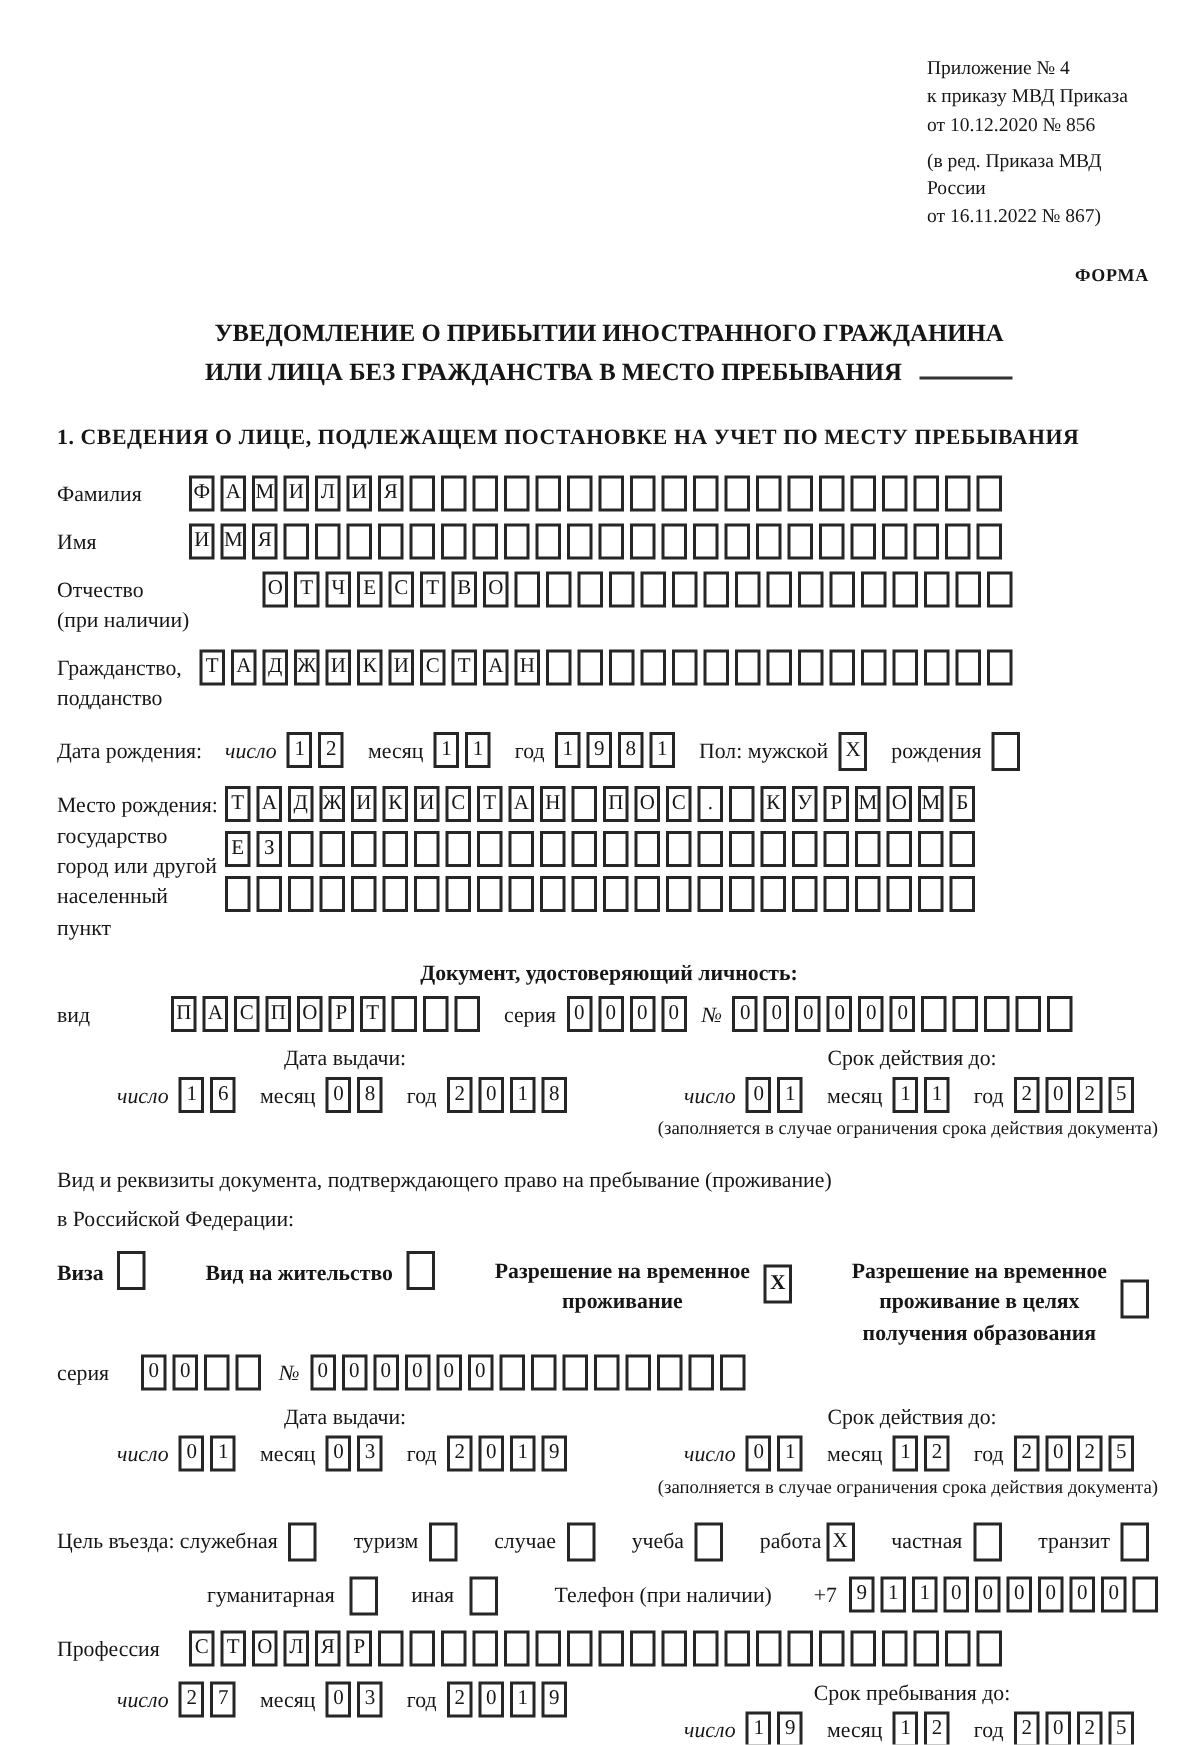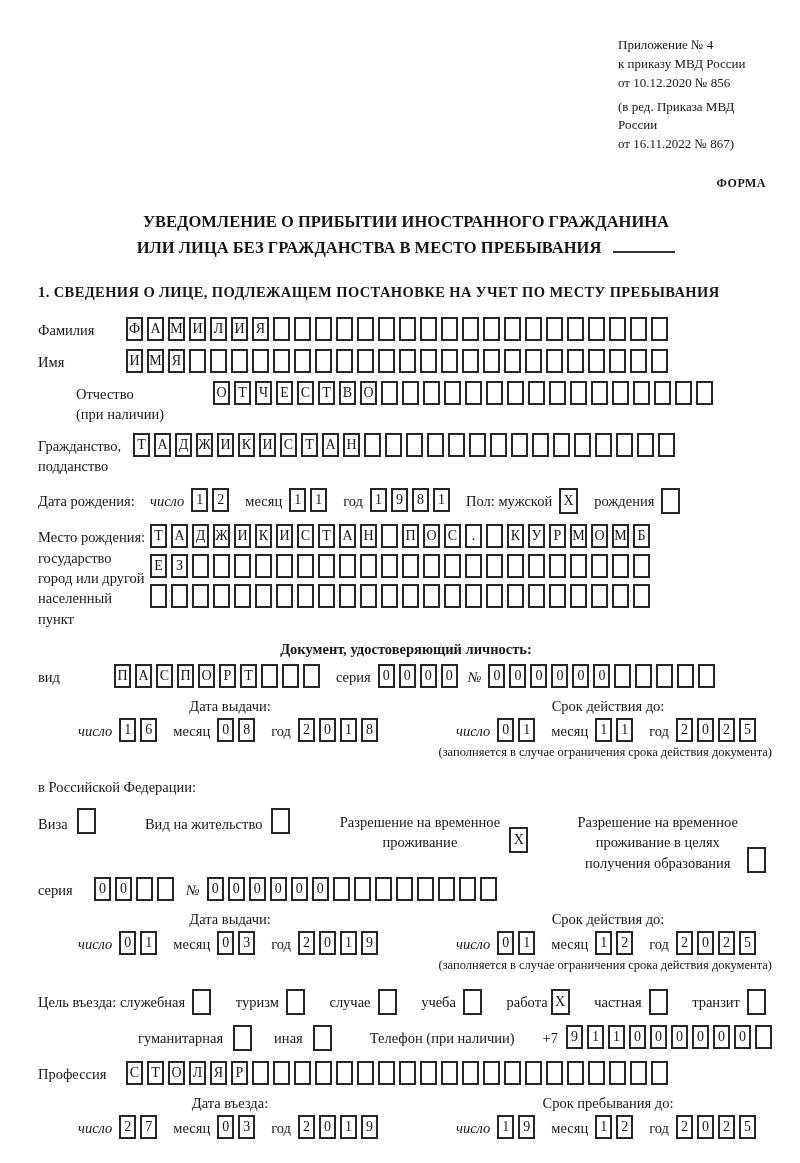--- a/index.html
+++ b/index.html
@@ -29,48 +29,48 @@
     font-size: 14px; line-height: 1; background: #fff;
   }
   .cb .cell { width: 19px; height: 26px; }
   .cells { display: inline-flex; flex-wrap: nowrap; }
   .stack { display: flex; flex-direction: column; gap: 6px; }
 
   .row { display: flex; align-items: flex-start; margin-top: 8px; }
   .lbl { font-size: 14.5px; line-height: 1.4; flex: none; padding-top: 3px; }
   .preline { white-space: pre-line; }
   .center { text-align: center; }
-  .w88 { width: 88px; } .w95 { width: 95px; } .w110 { width: 112px; } .w135 { width: 137px; margin-left: 38px; }
+  .w88 { width: 88px; } .w95 { width: 95px; } .w110 { width: 112px; } .w135 { width: 137px; }
   .dl { margin: 0 7px 0 12px; }
   .dl1 { margin-right: 7px; font-style: italic; }
 
   .doc-header { text-align: center; font-weight: bold; font-size: 14.5px; margin-top: 12px; }
 
   .dates-row { display: flex; align-items: flex-start; margin-top: 10px; }
   .dhead { text-align: center; font-size: 14.5px; margin-bottom: 3px; }
   .grp { display: flex; align-items: center; }
   .vnote { text-align: right; font-size: 12.5px; margin-top: 3px; padding-right: 2px; }
 
   .para { font-size: 14.5px; margin-top: 14px; line-height: 1.8; }
 
   .permit-row { display: flex; justify-content: space-between; align-items: flex-start; margin-top: 8px; padding-right: 4px; }
-  .pitem { display: flex; align-items: flex-end; gap: 9px; }
+  .pitem { display: flex; align-items: center; gap: 9px; font-weight: bold; }
   .pitem .lbl { padding-top: 4px; }
 
   .purpose-row { display: flex; justify-content: space-between; align-items: flex-start; margin-top: 16px; padding-right: 4px; }
   .ppair { display: flex; align-items: flex-start; gap: 7px; }
 </style>
 </head>
 <body>
 
 <div class="page">
 
   <div class="appendix">
     <div>Приложение № 4</div>
-    <div>к приказу МВД России</div>
+    <div>к приказу МВД Приказа</div>
     <div>от 10.12.2020 № 856</div>
     <div class="note">(в ред. Приказа МВД России</div>
     <div>от 16.11.2022 № 867)</div>
   </div>
 
   <div class="forma">ФОРМА</div>
 
   <div class="title">
     <div>УВЕДОМЛЕНИЕ О ПРИБЫТИИ ИНОСТРАННОГО ГРАЖДАНИНА</div>
     <div>
@@ -405,20 +405,21 @@
             <span class="cell">0</span>
             <span class="cell">2</span>
             <span class="cell">5</span>
           </span>
       </div>
     </div>
   </div>
   <div class="vnote">(заполняется в случае ограничения срока действия документа)</div>
 
   <div class="para">
+    <div>Вид и реквизиты документа, подтверждающего право на пребывание (проживание)</div>
     <div>в Российской Федерации:</div>
   </div>
 
   <div class="permit-row">
     <div class="pitem">
       <span class="lbl">Виза</span>
       <span class="cells cb">
           <span class="cell"></span>
         </span>
     </div>
@@ -617,21 +618,20 @@
         <span class="cell"></span>
         <span class="cell"></span>
         <span class="cell"></span>
         <span class="cell"></span>
         <span class="cell"></span>
       </span>
   </div>
 
   <div class="dates-row">
     <div style="margin-left:40px">
-      <div class="dhead">Дата въезда:</div>
       <div class="grp">
         <span class="lbl dl1">число</span>
         <span class="cells">
             <span class="cell">2</span>
             <span class="cell">7</span>
           </span>
         <span class="lbl dl">месяц</span>
         <span class="cells">
             <span class="cell">0</span>
             <span class="cell">3</span>

